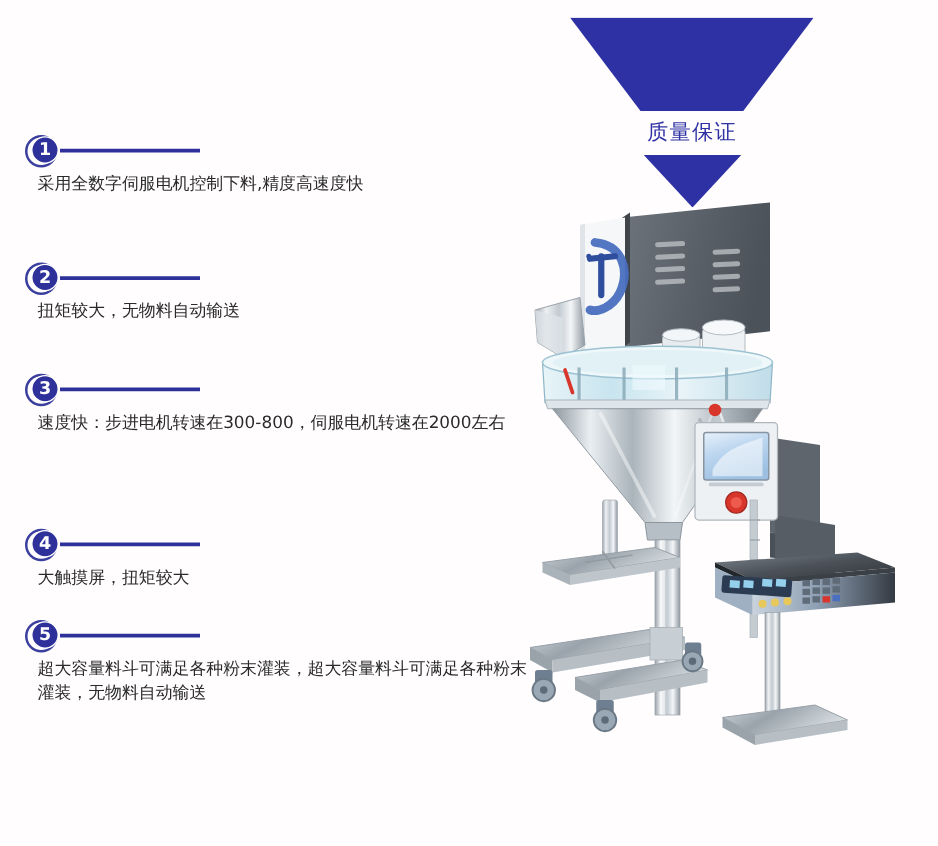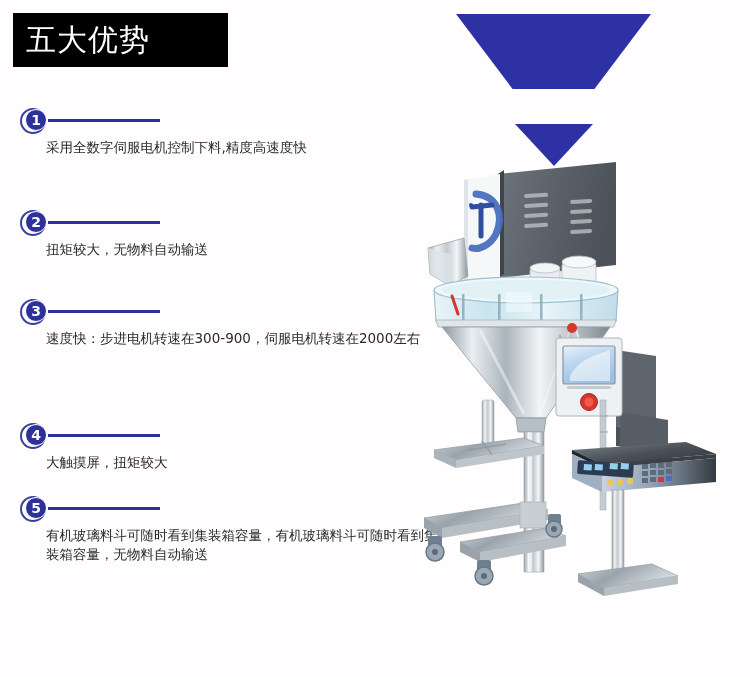--- a/index.html
+++ b/index.html
@@ -101,21 +101,21 @@
   .adv-marker .rule {
     position: absolute;
     left: 28px;
     top: 13px;
     width: 112px;
     height: 3px;
     background: #2e319a;
   }
   .adv-text {
     position: absolute;
-    left: 46px;
+    left: 30px;
     top: 32px;
     width: 392px;
     color: #2a2a2a;
     font-size: 13.5px;
     line-height: 19px;
     font-family: "DejaVu Sans", "Liberation Sans", sans-serif;
   }
 
   
   .quality-badge {
@@ -164,23 +164,20 @@
     width: 330px;
     height: 480px;
   }
   .machine svg { display: block; }
 </style>
 </head>
 <body>
 
 <div id="root">
 
-  <div class="title-banner">
-    <div class="title-text">五大优势</div>
-  </div>
 
   <div class="adv-list">
 
     <div class="adv-item" style="top:106px">
       <div class="adv-marker">
         <span class="ring"></span>
         <span class="disc"></span>
         <span class="num">1</span>
         <span class="rule"></span>
       </div>
@@ -197,47 +194,48 @@
       <div class="adv-text">扭矩较大，无物料自动输送</div>
     </div>
 
     <div class="adv-item" style="top:297px">
       <div class="adv-marker">
         <span class="ring"></span>
         <span class="disc"></span>
         <span class="num">3</span>
         <span class="rule"></span>
       </div>
-      <div class="adv-text">速度快：步进电机转速在300-900，伺服电机转速在2000左右</div>
+      <div class="adv-text">速度快：步进电机转速在300-800，伺服电机转速在2000左右</div>
     </div>
 
     <div class="adv-item" style="top:421px">
       <div class="adv-marker">
         <span class="ring"></span>
         <span class="disc"></span>
         <span class="num">4</span>
         <span class="rule"></span>
       </div>
       <div class="adv-text">大触摸屏，扭矩较大</div>
     </div>
 
     <div class="adv-item" style="top:494px">
       <div class="adv-marker">
         <span class="ring"></span>
         <span class="disc"></span>
         <span class="num">5</span>
         <span class="rule"></span>
       </div>
-      <div class="adv-text">有机玻璃料斗可随时看到集装箱容量，有机玻璃料斗可随时看到集装箱容量，无物料自动输送</div>
+      <div class="adv-text">超大容量料斗可满足各种粉末灌装，超大容量料斗可满足各种粉末灌装，无物料自动输送</div>
     </div>
 
   </div>
 
   <div class="quality-badge">
     <div class="trapezoid"></div>
+    <div class="badge-label">质量保证</div>
     <div class="tip"></div>
   </div>
 
   <div class="machine">
     <svg width="330" height="480" viewBox="0 0 330 480" xmlns="http://www.w3.org/2000/svg" aria-hidden="true">
       <defs>
         <linearGradient id="steelV" x1="0" y1="0" x2="1" y2="0">
           <stop offset="0%" stop-color="#9aa3ab"></stop>
           <stop offset="22%" stop-color="#eef1f3"></stop>
           <stop offset="48%" stop-color="#c2cad0"></stop>

